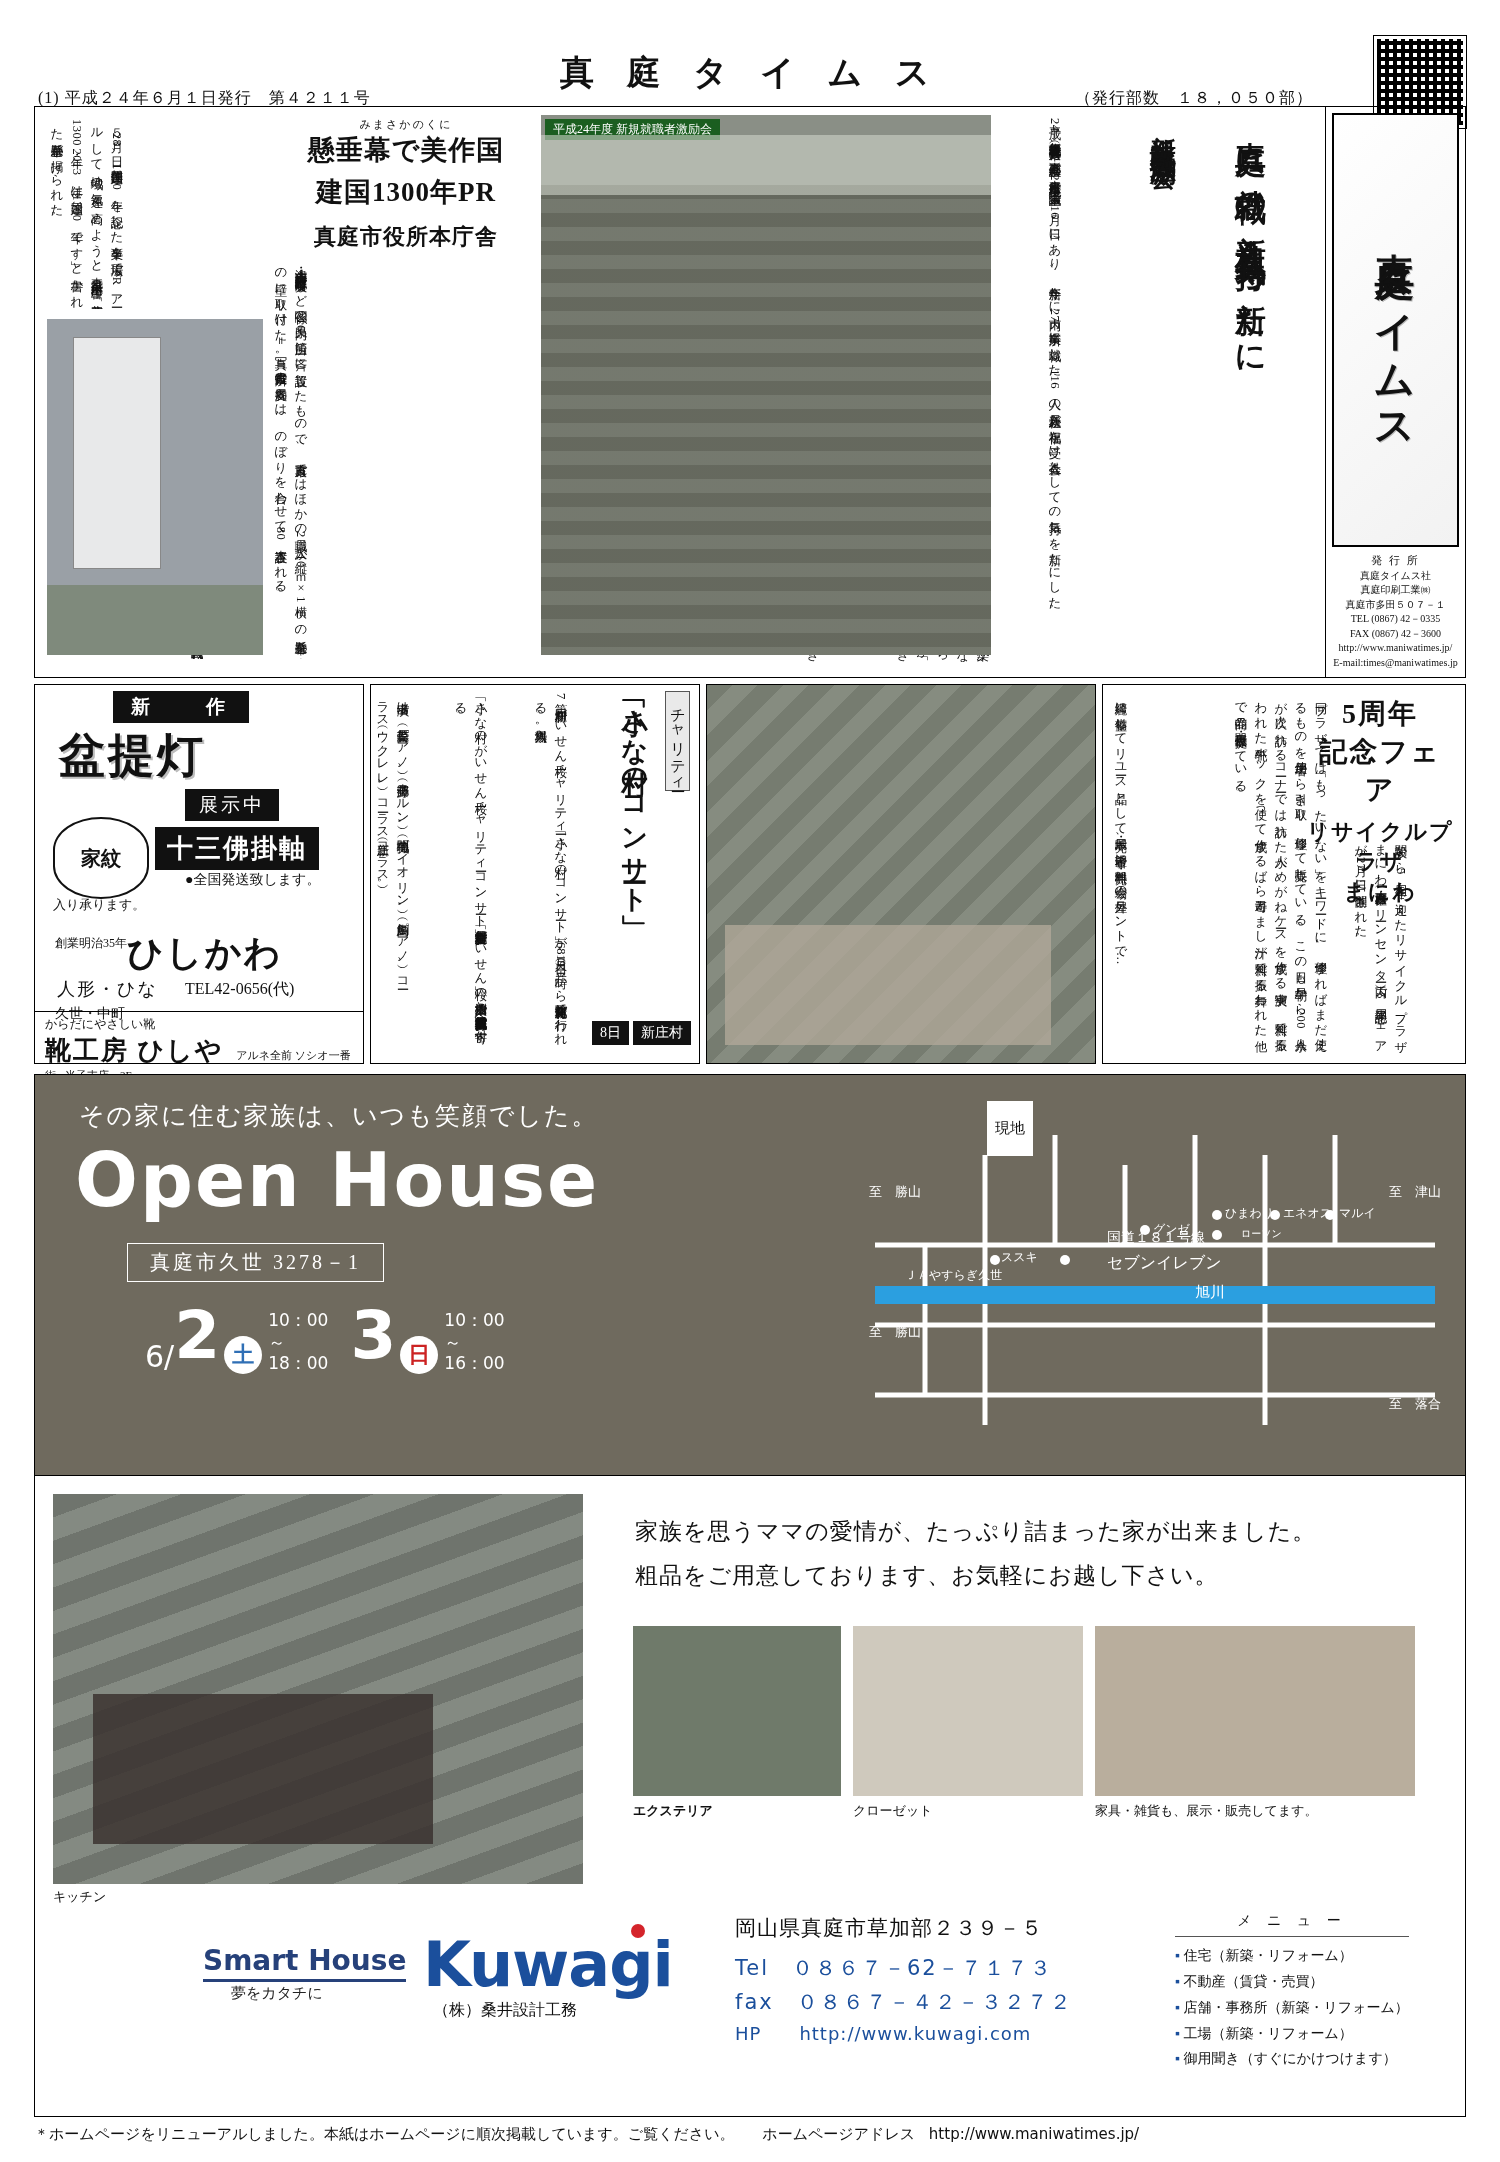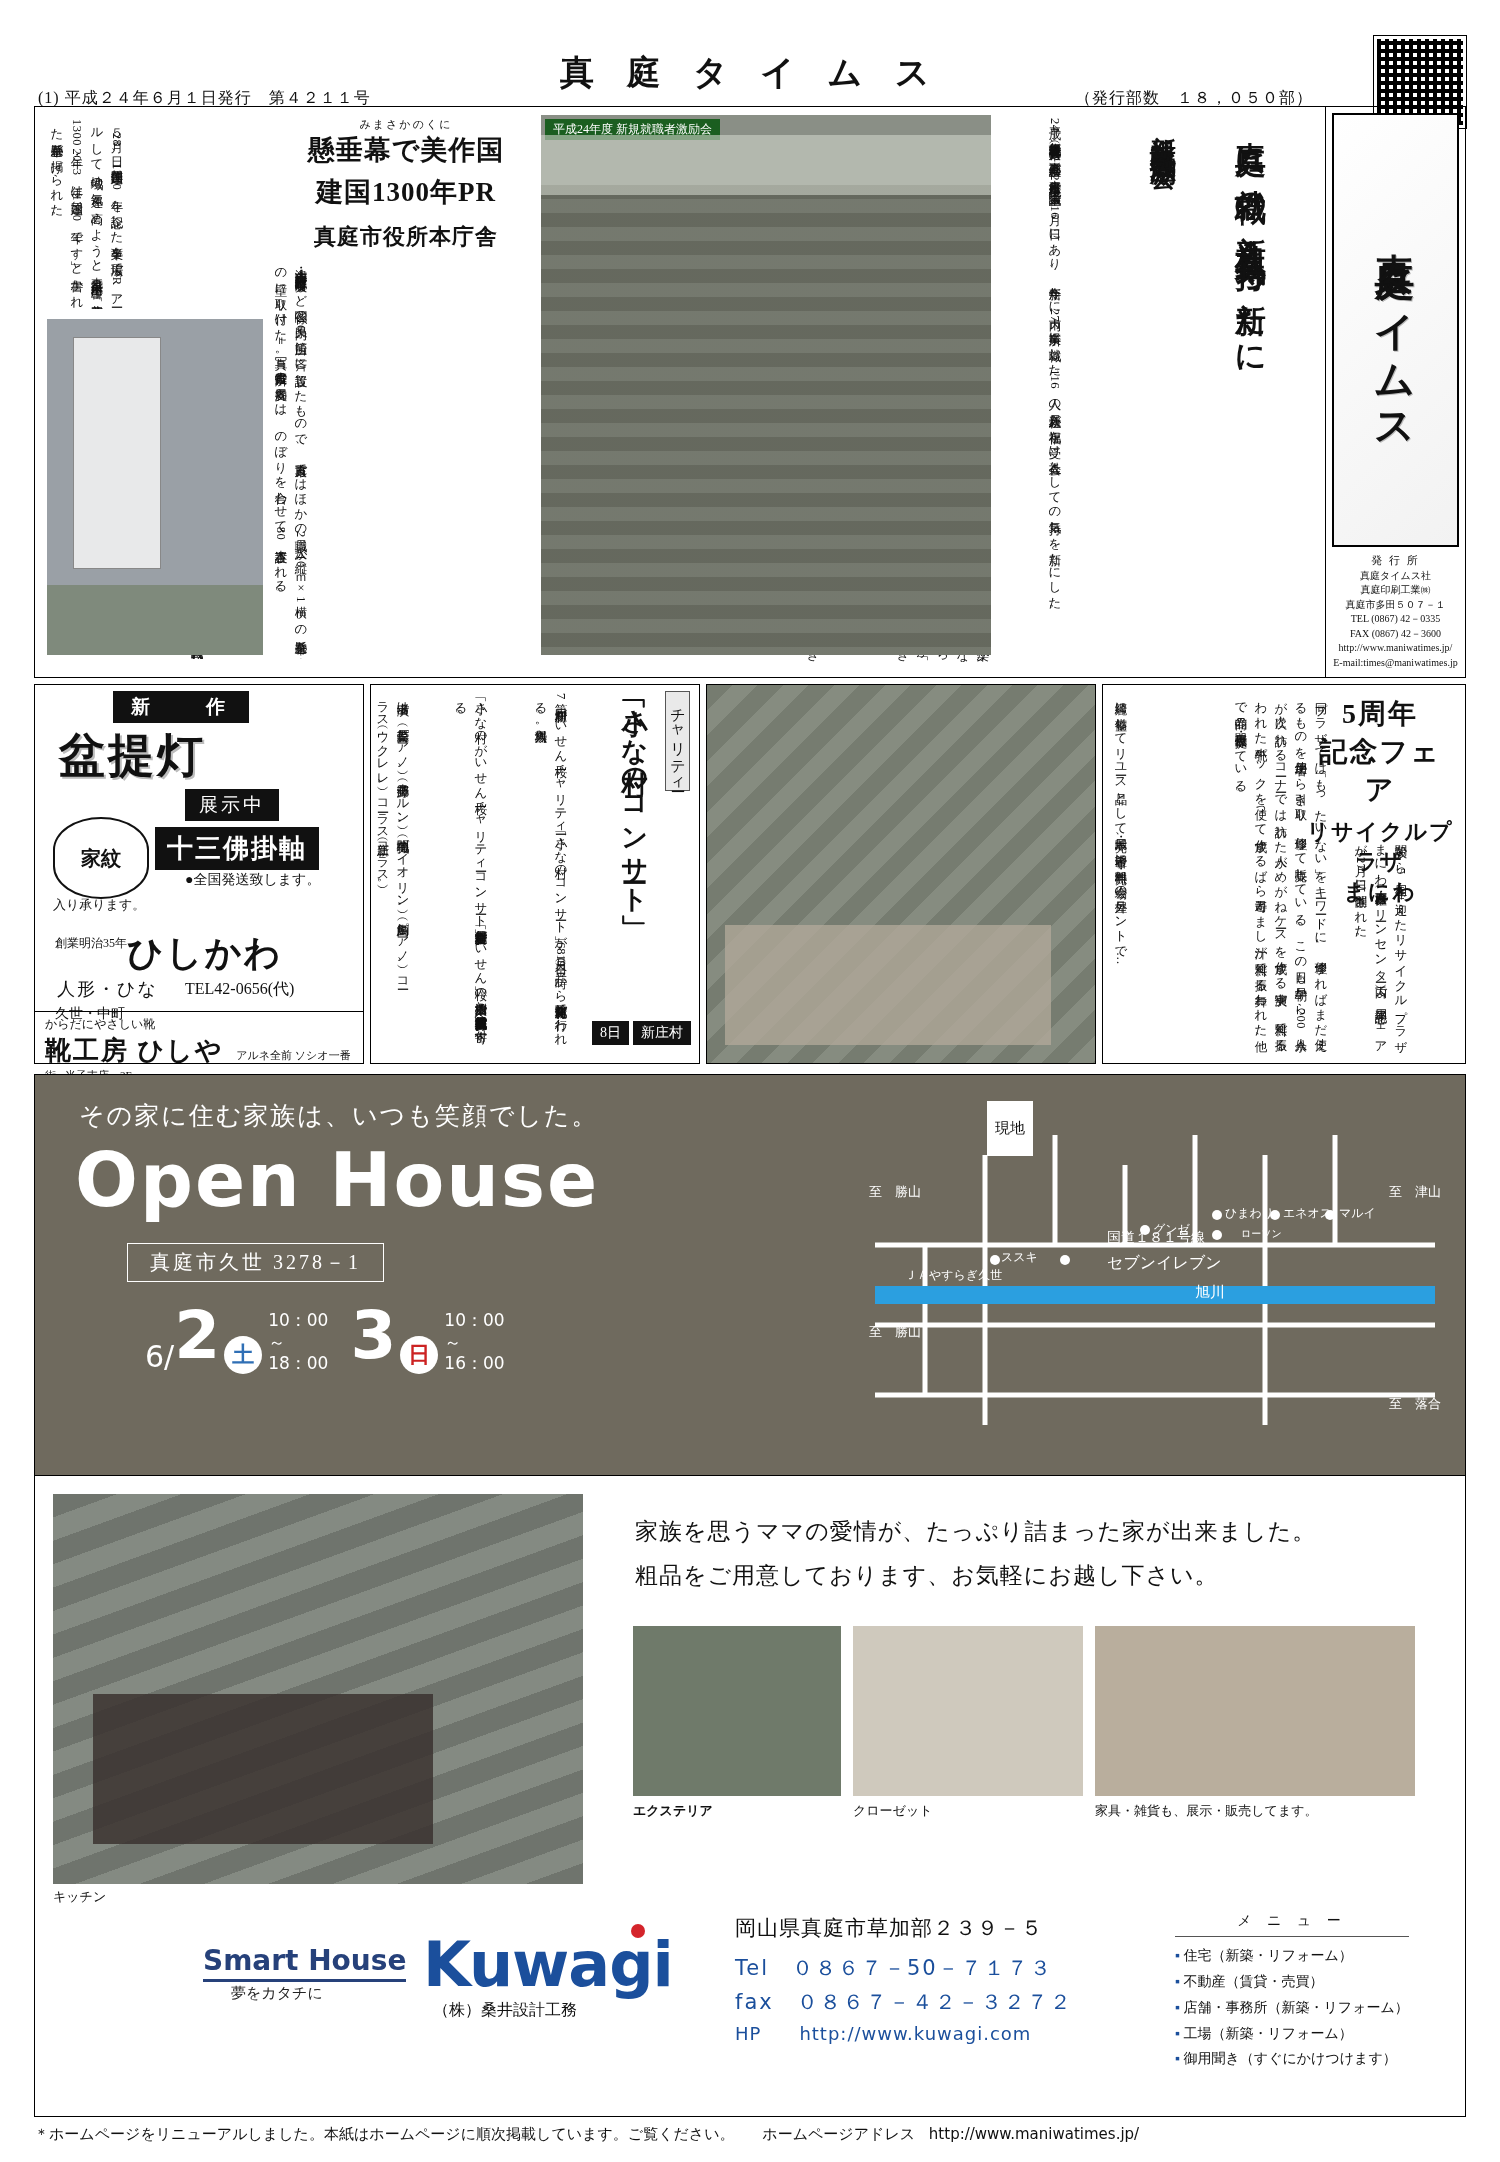--- a/index.html
+++ b/index.html
@@ -348,21 +348,21 @@
     <div class="tcap c1">エクステリア</div>
     <div class="tcap c2">クローゼット</div>
     <div class="tcap c3">家具・雑貨も、展示・販売してます。</div>
 
     <div class="smart">Smart House</div>
     <div class="smart-sub">夢をカタチに</div>
     <div class="kuwagi">Kuwagi</div>
     <div class="kuwagi-dot"></div>
     <div class="kuwagi-jp">（株）桑井設計工務</div>
     <div class="addr2">岡山県真庭市草加部２３９－５</div>
-    <div class="tel2">Tel　０８６７－50－７１７３</div>
+    <div class="tel2">Tel　０８６７－62－７１７３</div>
     <div class="fax2">fax　０８６７－４２－３２７２</div>
     <div class="hp2">HP　　http://www.kuwagi.com</div>
 
     <div class="menu">
       <div class="mh">メ ニ ュ ー</div>
       <ul>
         <li>住宅（新築・リフォーム）</li>
         <li>不動産（賃貸・売買）</li>
         <li>店舗・事務所（新築・リフォーム）</li>
         <li>工場（新築・リフォーム）</li>

